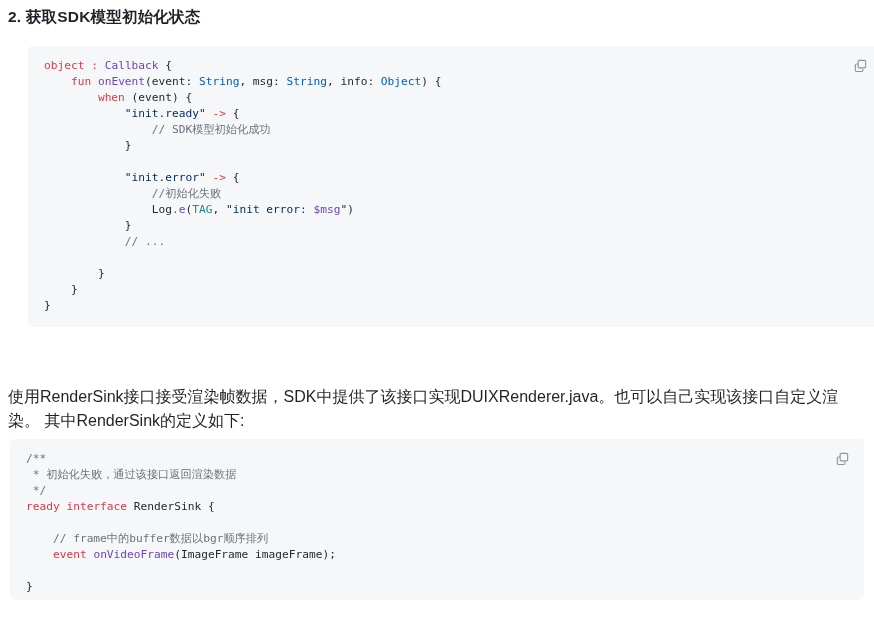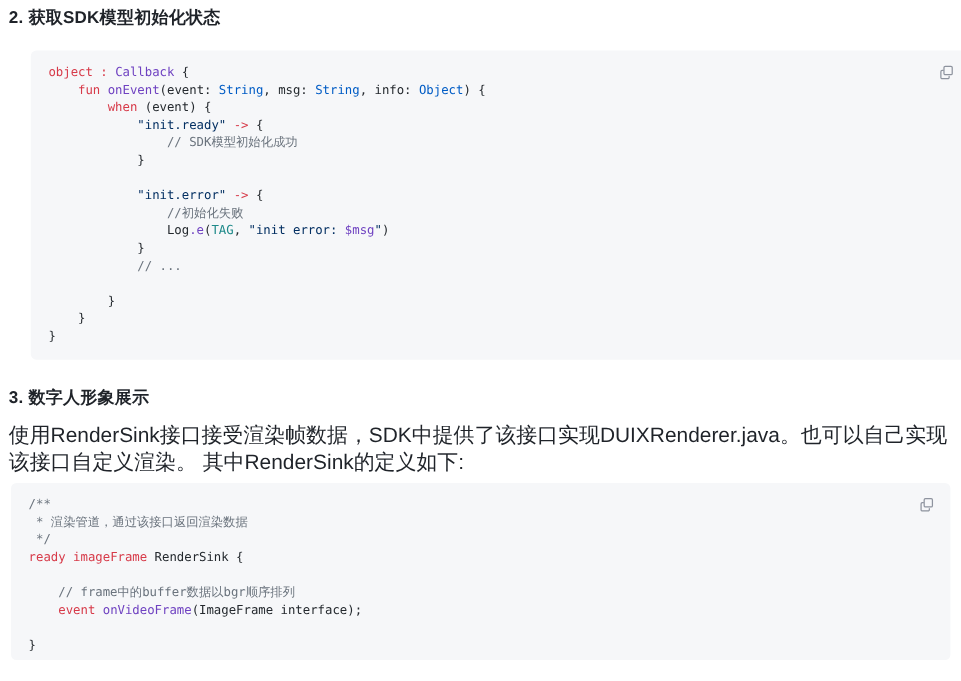--- a/index.html
+++ b/index.html
@@ -42,21 +42,21 @@
     left: 8px;
     top: 352px;
   }
 
   
   .paragraph {
     position: absolute;
     left: 8px;
     top: 385px;
     width: 858px;
-    font-size: 19px;
+    font-size: 16px;
     line-height: 24px;
     color: #1f2329;
     margin: 0;
     text-align: left;
   }
 
   
   .code-block {
     position: absolute;
     box-sizing: border-box;
@@ -137,32 +137,31 @@
 <span class="tok-punc">    }</span>
 <span class="tok-punc">}</span></pre>
     <div class="copy-button" title="copy">
       <svg width="15" height="15" viewBox="0 0 16 16" fill="none" aria-hidden="true">
         <rect x="5.5" y="2.5" width="8" height="8" rx="1.2" stroke="#6b7280" stroke-width="1.2" fill="none"></rect>
         <path d="M10.5 12.2v1.0a1.2 1.2 0 0 1-1.2 1.2H3.7a1.2 1.2 0 0 1-1.2-1.2V7.6a1.2 1.2 0 0 1 1.2-1.2h1.0" stroke="#6b7280" stroke-width="1.2" fill="none" stroke-linecap="round" stroke-linejoin="round"></path>
       </svg>
     </div>
   </div>
 
-  <h2 class="section-heading heading-2">3. 数字人形象展示</h2>
 
   <p class="paragraph">使用RenderSink接口接受渲染帧数据，SDK中提供了该接口实现DUIXRenderer.java。也可以自己实现该接口自定义渲染。 其中RenderSink的定义如下:</p>
 
   <div class="code-block code-block-2">
     <pre class="code"><span class="tok-cmt">/**</span>
-<span class="tok-cmt"> * 渲染管道，通过该接口返回渲染数据</span>
+<span class="tok-cmt"> * 初始化失败，通过该接口返回渲染数据</span>
 <span class="tok-cmt"> */</span>
-<span class="tok-kw">ready</span><span class="tok-pln"> </span><span class="tok-kw">imageFrame</span><span class="tok-pln"> </span><span class="tok-pln">RenderSink</span><span class="tok-punc"> {</span>
+<span class="tok-kw">ready</span><span class="tok-pln"> </span><span class="tok-kw">interface</span><span class="tok-pln"> </span><span class="tok-pln">RenderSink</span><span class="tok-punc"> {</span>
 <span class="tok-pln"></span>
 <span class="tok-pln">    </span><span class="tok-cmt">// frame中的buffer数据以bgr顺序排列</span>
-<span class="tok-pln">    </span><span class="tok-kw">event</span><span class="tok-pln"> </span><span class="tok-fn">onVideoFrame</span><span class="tok-pln">(ImageFrame interface);</span>
+<span class="tok-pln">    </span><span class="tok-kw">event</span><span class="tok-pln"> </span><span class="tok-fn">onVideoFrame</span><span class="tok-pln">(ImageFrame imageFrame);</span>
 <span class="tok-pln"></span>
 <span class="tok-punc">}</span></pre>
     <div class="copy-button" title="copy">
       <svg width="15" height="15" viewBox="0 0 16 16" fill="none" aria-hidden="true">
         <rect x="5.5" y="2.5" width="8" height="8" rx="1.2" stroke="#6b7280" stroke-width="1.2" fill="none"></rect>
         <path d="M10.5 12.2v1.0a1.2 1.2 0 0 1-1.2 1.2H3.7a1.2 1.2 0 0 1-1.2-1.2V7.6a1.2 1.2 0 0 1 1.2-1.2h1.0" stroke="#6b7280" stroke-width="1.2" fill="none" stroke-linecap="round" stroke-linejoin="round"></path>
       </svg>
     </div>
   </div>
 

